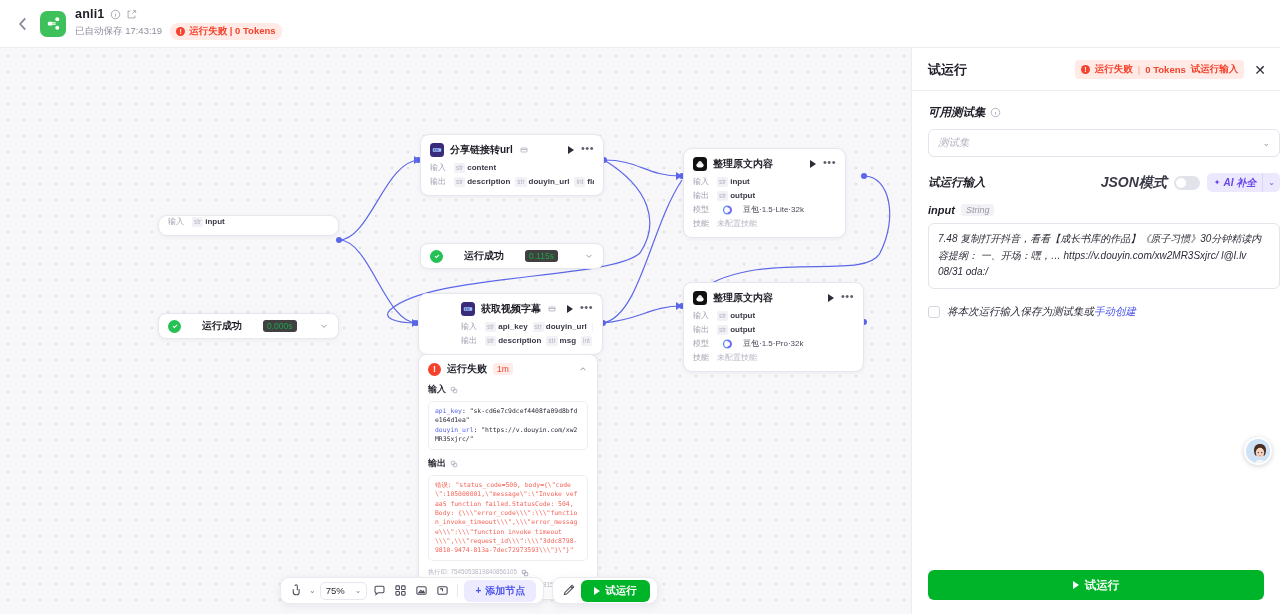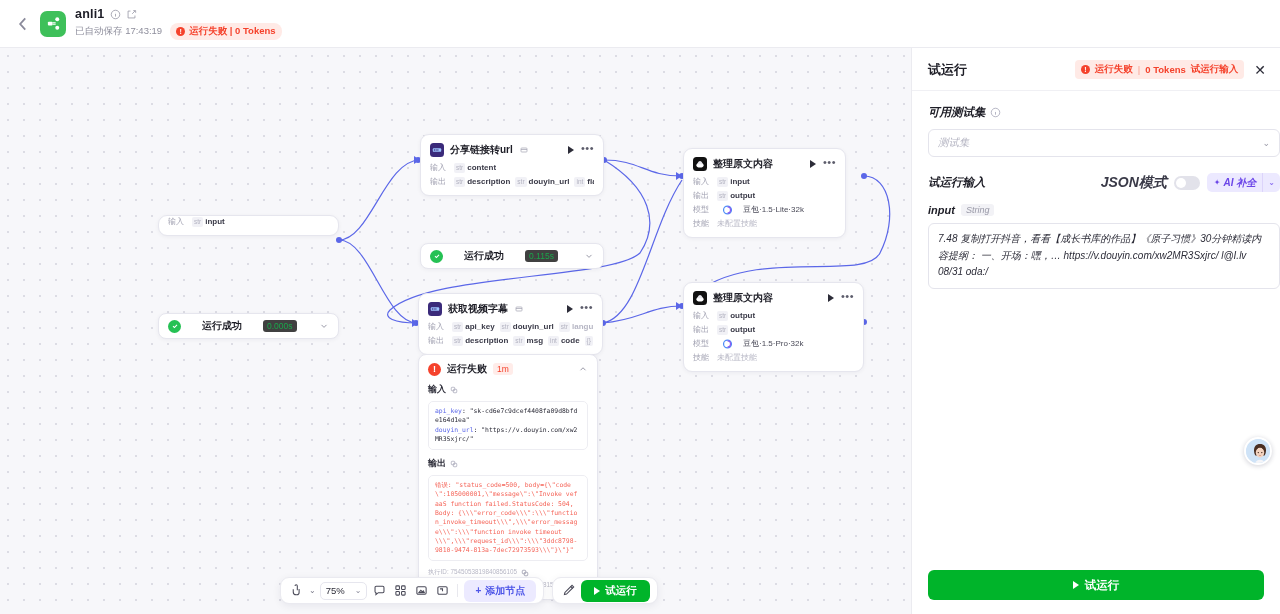--- a/index.html
+++ b/index.html
@@ -404,21 +404,21 @@
     </span>
     <span class="st-label">运行成功</span>
     <span class="st-time">0.115s</span>
     <span class="st-chev">
       <svg viewBox="0 0 16 16" fill="none" stroke="currentColor" stroke-width="1.6">
           <path d="M4 6.2L8 10.2 12 6.2"></path>
         </svg>
     </span>
   </div>
 
-  <div class="node" style="left:418px; top:245px; width:185px;">
+  <div class="node" style="left:418px; top:245px; width:185px;padding-left:33px;">
     <div class="node-head">
       <span class="node-ico">
         <svg viewBox="0 0 16 16">
             <rect width="16" height="16" rx="4" fill="#3a2a7a"></rect>
             <rect x="3.2" y="6" width="9.6" height="4" rx="1" fill="#9ec5ff"></rect>
             <rect x="4.4" y="7.2" width="1.2" height="1.6" fill="#3a2a7a"></rect>
             <rect x="6.4" y="7.2" width="1.2" height="1.6" fill="#3a2a7a"></rect>
             <rect x="8.4" y="7.2" width="1.2" height="1.6" fill="#3a2a7a"></rect>
           </svg>
       </span>
@@ -742,20 +742,26 @@
         </span>
       </div>
     </div>
 
     <div class="input-name-row">
       <span class="in-name">input</span>
       <span class="in-type">String</span>
     </div>
     <div class="textarea-box">7.48 复制打开抖音，看看【成长书库的作品】《原子习惯》30分钟精读内容提纲： 一、开场：嘿，… https://v.douyin.com/xw2MR3Sxjrc/ l@I.lv 08/31 oda:/</div>
 
+    <div class="checkbox-row">
+      <span class="cbox"></span>
+      <span class="cb-text">
+        <span>将本次运行输入保存为测试集或</span><span class="cb-link">手动创建</span>
+      </span>
+    </div>
   </div>
 
   <div class="panel-foot">
     <button class="panel-run">
       <span class="tri"></span>
       <span>试运行</span>
     </button>
   </div>
 </div>
 

